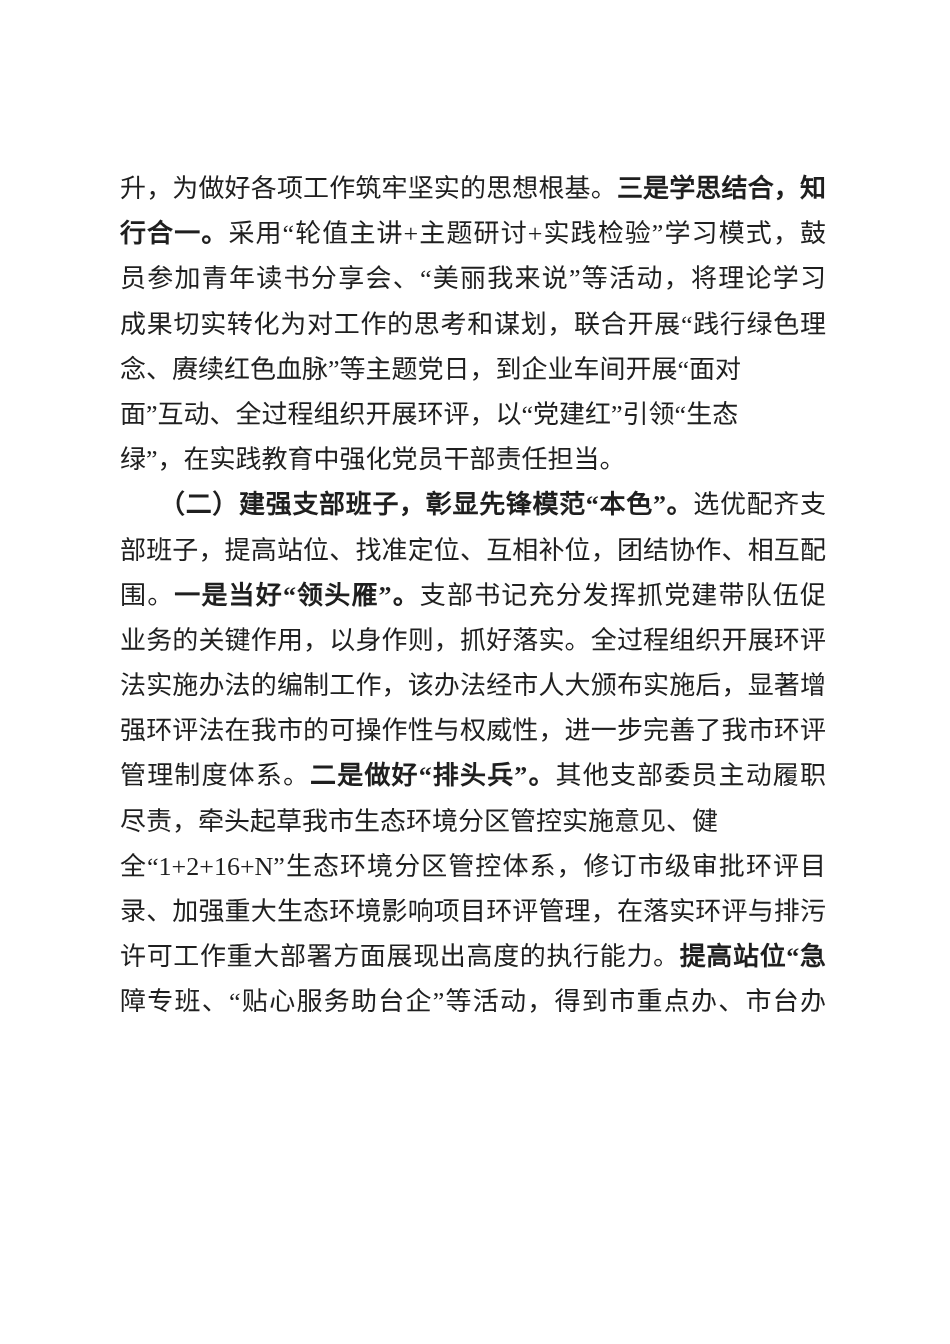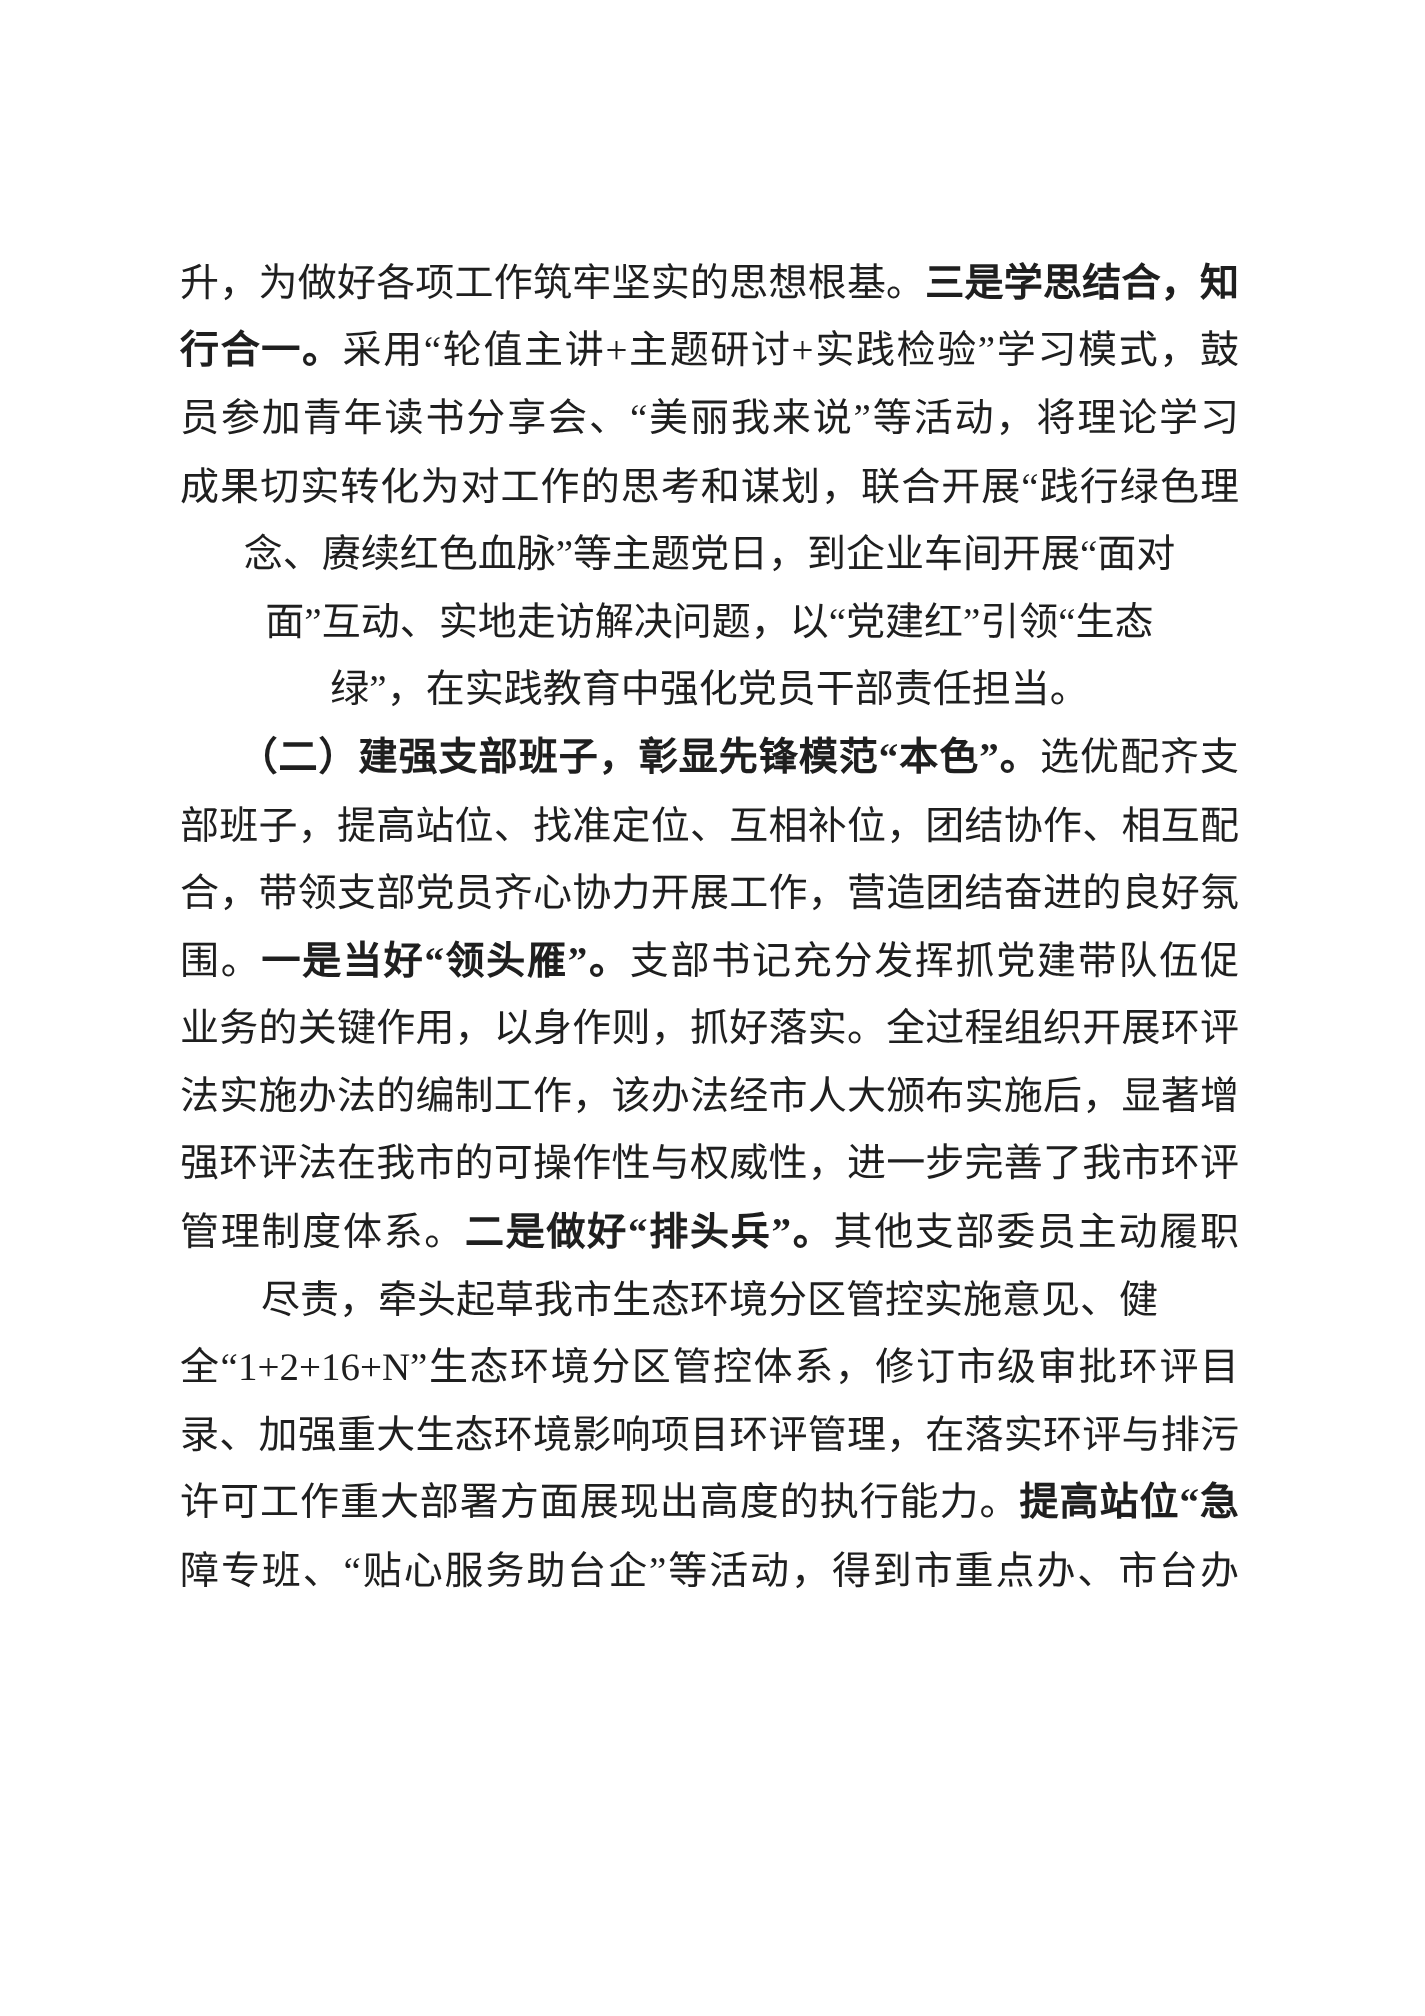--- a/index.html
+++ b/index.html
@@ -20,21 +20,21 @@
     left: 120px;
     top: 166px;
     width: 706px;
     color: #1f1f1f;
   }
   .line {
     font-size: 26px;
     line-height: 45.2px;
     height: 45.2px;
     letter-spacing: 0;
-    text-align: center;
+    text-align: left;
   }
   .line.fill {
     text-align: justify;
     text-align-last: justify;
   }
   .line.indent {
     text-indent: 1.5em;
   }
   .seg { font-weight: 400; }
   .seg.bold { font-weight: 700; }
@@ -42,25 +42,24 @@
 </head>
 <body style="background: rgb(255, 255, 255);">
 
 <div class="page">
   <div class="text-body" id="text-body" style="color: rgb(31, 31, 31);">
       <div class="line fill"><span class="seg">升，为做好各项工作筑牢坚实的思想根基。</span><span class="seg bold">三是学思结合，知</span></div>
       <div class="line fill"><span class="seg bold">行合一。</span><span class="seg">采用“轮值主讲+主题研讨+实践检验”学习模式，鼓</span></div>
       <div class="line fill"><span class="seg">员参加青年读书分享会、“美丽我来说”等活动，将理论学习</span></div>
       <div class="line fill"><span class="seg">成果切实转化为对工作的思考和谋划，联合开展“践行绿色理</span></div>
       <div class="line"><span class="seg">念、赓续红色血脉”等主题党日，到企业车间开展“面对</span></div>
-      <div class="line"><span class="seg">面”互动、实地走访解决问题，以“党建红”引领“生态</span></div>
+      <div class="line"><span class="seg">面”互动、全过程组织开展环评，以“党建红”引领“生态</span></div>
       <div class="line"><span class="seg">绿”，在实践教育中强化党员干部责任担当。</span></div>
       <div class="line fill indent"><span class="seg bold">（二）建强支部班子，彰显先锋模范“本色”。</span><span class="seg">选优配齐支</span></div>
       <div class="line fill"><span class="seg">部班子，提高站位、找准定位、互相补位，团结协作、相互配</span></div>
-      <div class="line fill"><span class="seg">合，带领支部党员齐心协力开展工作，营造团结奋进的良好氛</span></div>
       <div class="line fill"><span class="seg">围。</span><span class="seg bold">一是当好“领头雁”。</span><span class="seg">支部书记充分发挥抓党建带队伍促</span></div>
       <div class="line fill"><span class="seg">业务的关键作用，以身作则，抓好落实。全过程组织开展环评</span></div>
       <div class="line fill"><span class="seg">法实施办法的编制工作，该办法经市人大颁布实施后，显著增</span></div>
       <div class="line fill"><span class="seg">强环评法在我市的可操作性与权威性，进一步完善了我市环评</span></div>
       <div class="line fill"><span class="seg">管理制度体系。</span><span class="seg bold">二是做好“排头兵”。</span><span class="seg">其他支部委员主动履职</span></div>
       <div class="line"><span class="seg">尽责，牵头起草我市生态环境分区管控实施意见、健</span></div>
       <div class="line fill"><span class="seg">全“1+2+16+N”生态环境分区管控体系，修订市级审批环评目</span></div>
       <div class="line fill"><span class="seg">录、加强重大生态环境影响项目环评管理，在落实环评与排污</span></div>
       <div class="line fill"><span class="seg">许可工作重大部署方面展现出高度的执行能力。</span><span class="seg bold">提高站位“急</span></div>
       <div class="line fill"><span class="seg">障专班、“贴心服务助台企”等活动，得到市重点办、市台办</span></div>

